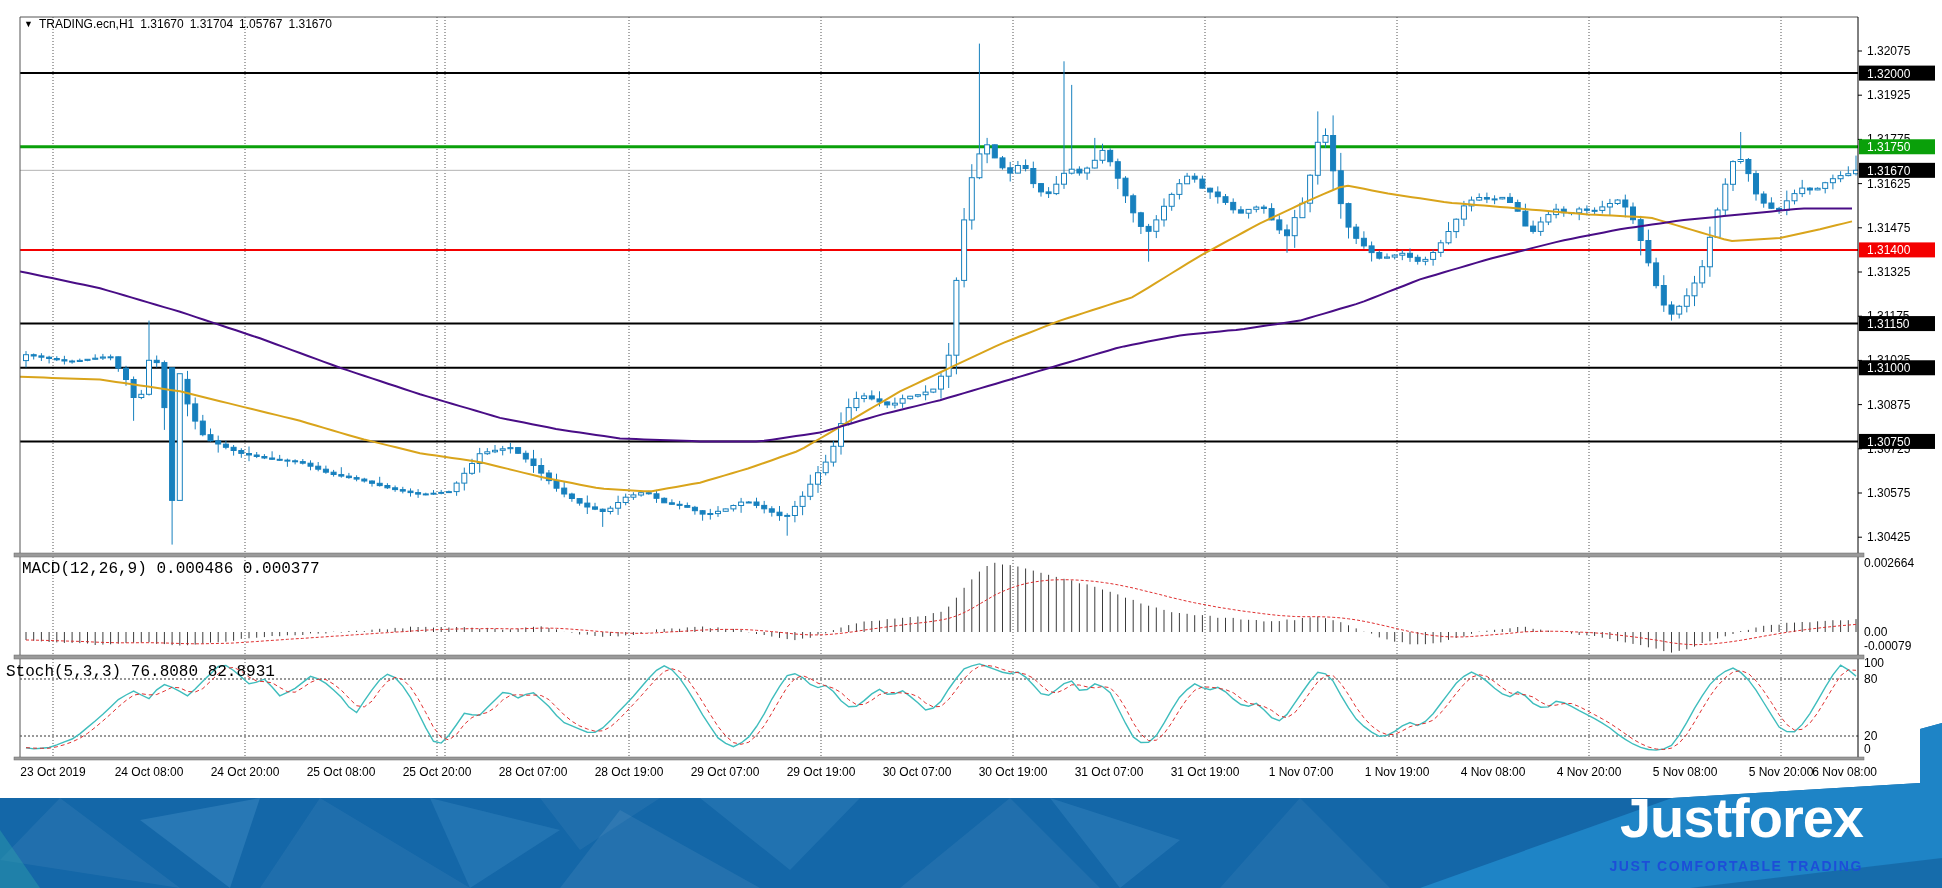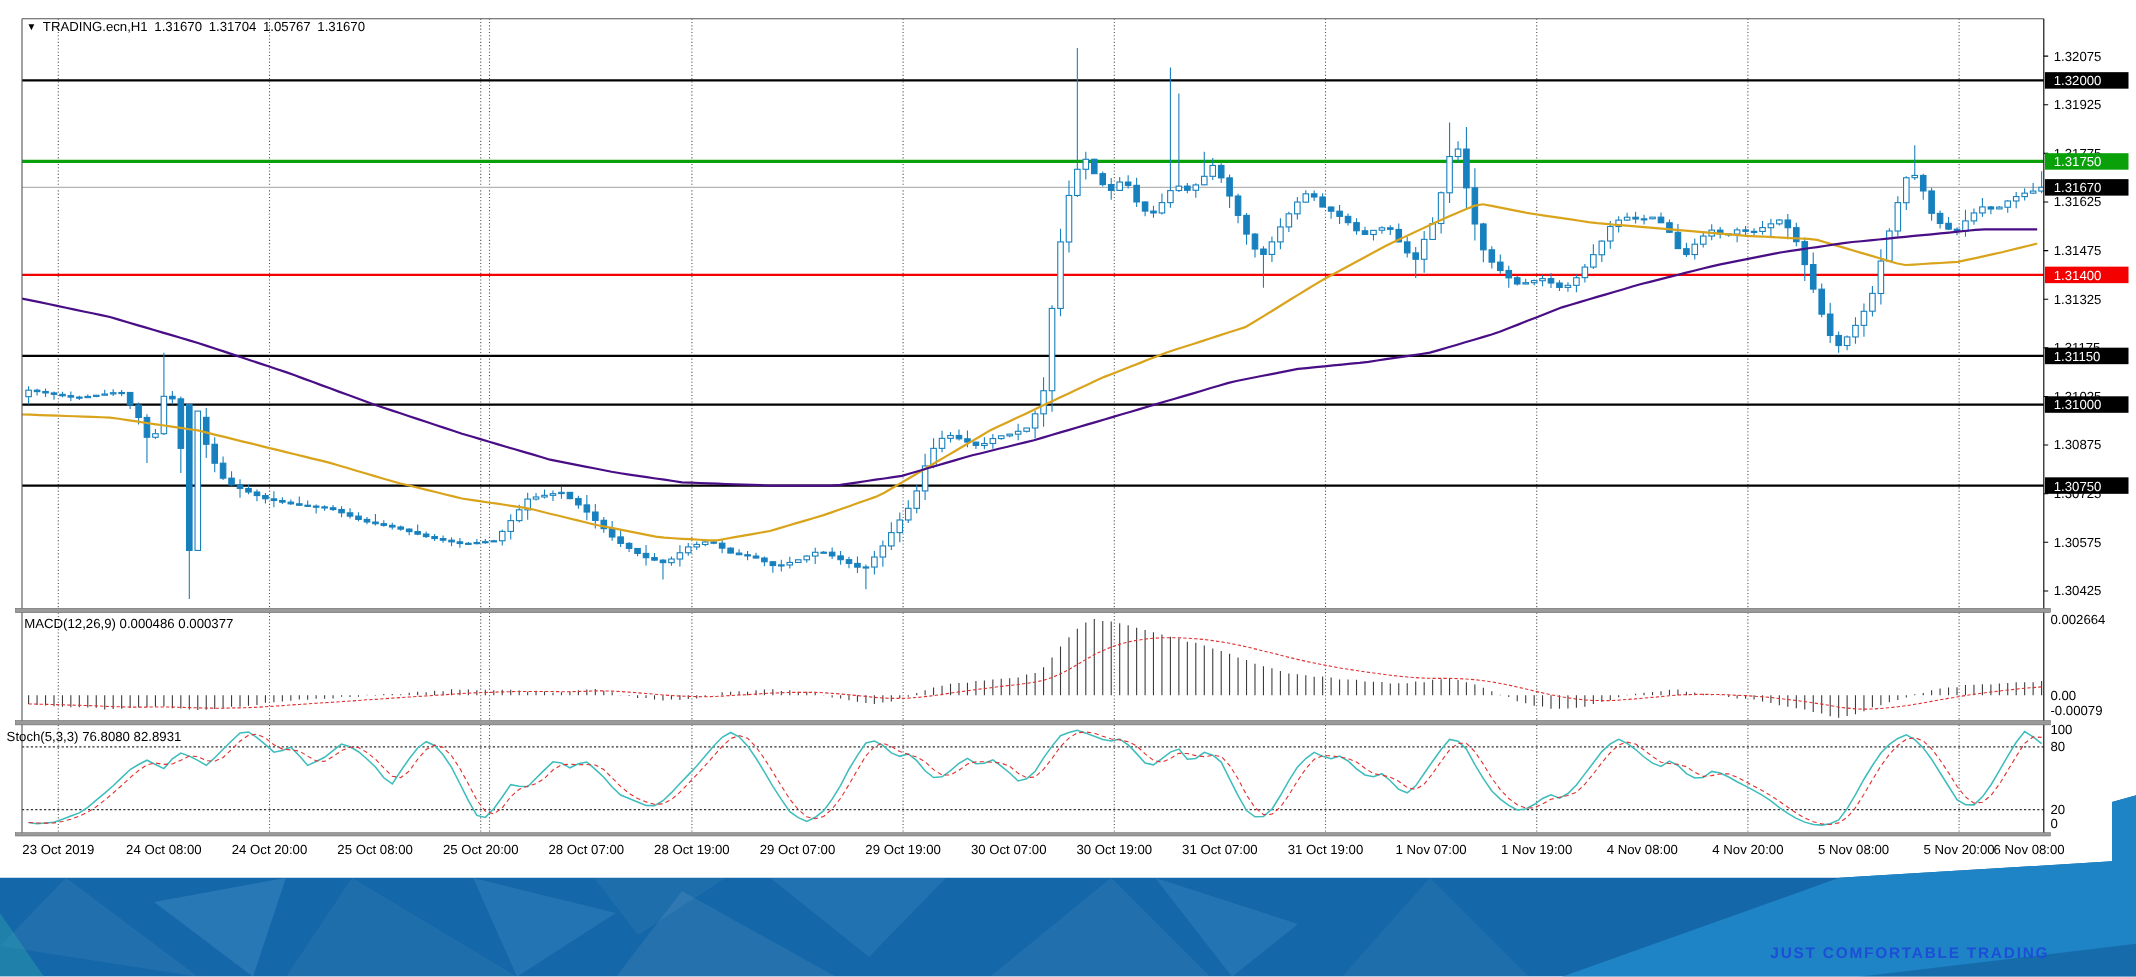--- a/index.html
+++ b/index.html
@@ -2,21 +2,21 @@
 <html><head>
 <meta charset="utf-8">
 <style>
   html,body{margin:0;padding:0;background:#fff;}
   .stage{position:relative;width:1942px;height:888px;background:#fff;overflow:hidden;
          font-family:"Liberation Sans",sans-serif;}
   #chart-svg{position:absolute;left:0;top:0;}
   .chart-title{position:absolute;left:24px;top:17px;font-size:12px;color:#000;
                display:flex;align-items:center;gap:6px;white-space:nowrap;}
   .chart-title .tri{font-size:9px;color:#000;cursor:pointer;}
-  .ind-label{position:absolute;font-size:12px;color:#000;white-space:nowrap;}
+  .ind-label{position:absolute;font-size:16px;color:#000;white-space:nowrap;font-family:Liberation Mono, monospace;}
   .macd-label{left:22px;top:560px;}
   .stoch-label{left:6px;top:663px;}
   .footer{position:absolute;left:0;top:690px;width:1942px;height:198px;}
   .footer svg{position:absolute;left:0;top:0;}
   .brand{position:absolute;right:79px;top:100px;color:#fff;
          font-weight:bold;font-size:56px;letter-spacing:-1px;line-height:1;
          font-family:"Liberation Sans",sans-serif;}
   .tagline{position:absolute;right:79px;top:168px;color:#1d4ed8;font-weight:bold;
            font-size:14px;letter-spacing:1.6px;white-space:nowrap;}
 </style>
@@ -437,15 +437,16 @@
           <polygon points="700,108 860,108 790,180" fill="rgba(120,190,235,0.13)"></polygon>
           <polygon points="900,198 1010,108 1100,198" fill="rgba(255,255,255,0.06)"></polygon>
           <polygon points="1050,108 1180,150 1120,198" fill="rgba(110,185,230,0.17)"></polygon>
           <polygon points="1220,198 1300,108 1390,198" fill="rgba(255,255,255,0.05)"></polygon>
           <polygon points="0,140 40,198 0,198" fill="rgba(45,160,170,0.45)"></polygon>
           <polygon points="540,108 660,108 580,160" fill="rgba(255,255,255,0.05)"></polygon>
         </g>
         <polygon points="1420,198 1672,108 1920,93 1920,39 1942,33 1942,198" fill="#1e84c6"></polygon>
         <polygon points="1690,198 1942,168 1942,198" fill="rgba(16,90,150,0.55)"></polygon>
       </svg>
+    <div class="brand">Justforex</div>
     <div class="tagline">JUST COMFORTABLE TRADING</div>
   </div>
 </div>
 
 </body></html>

